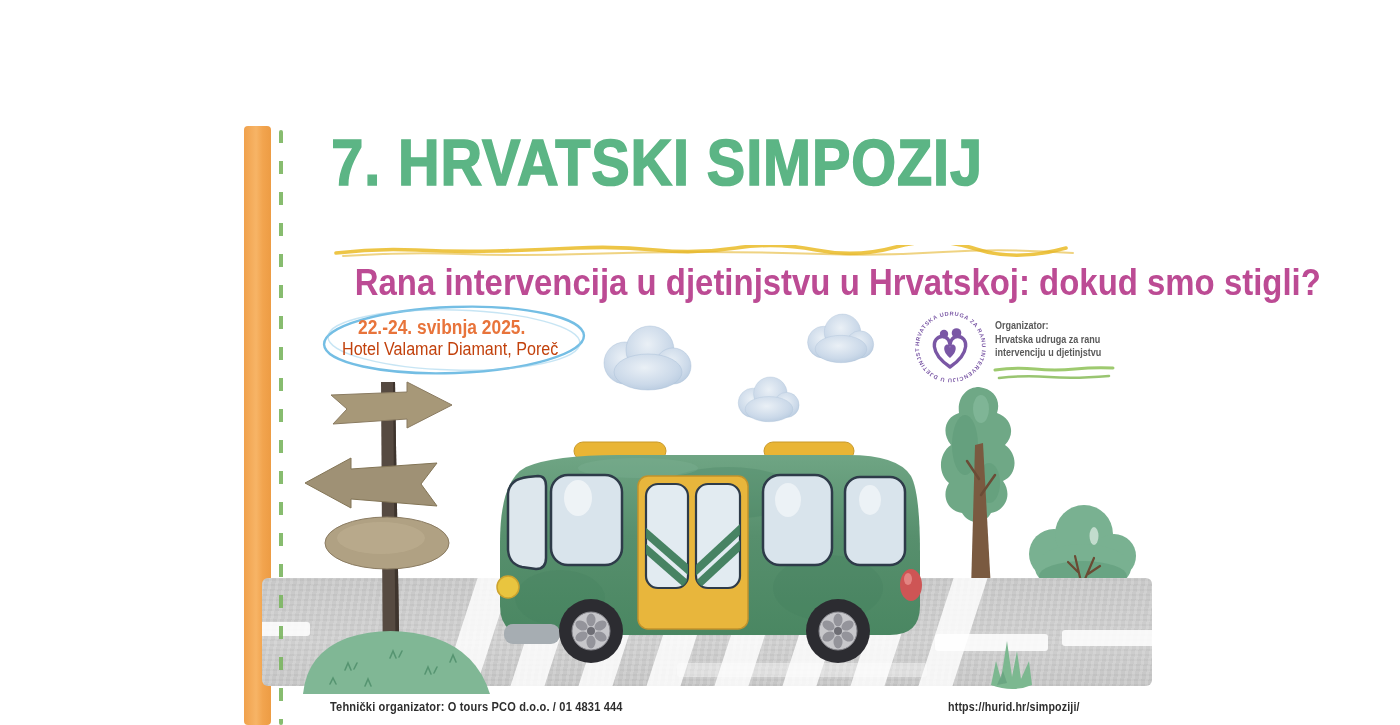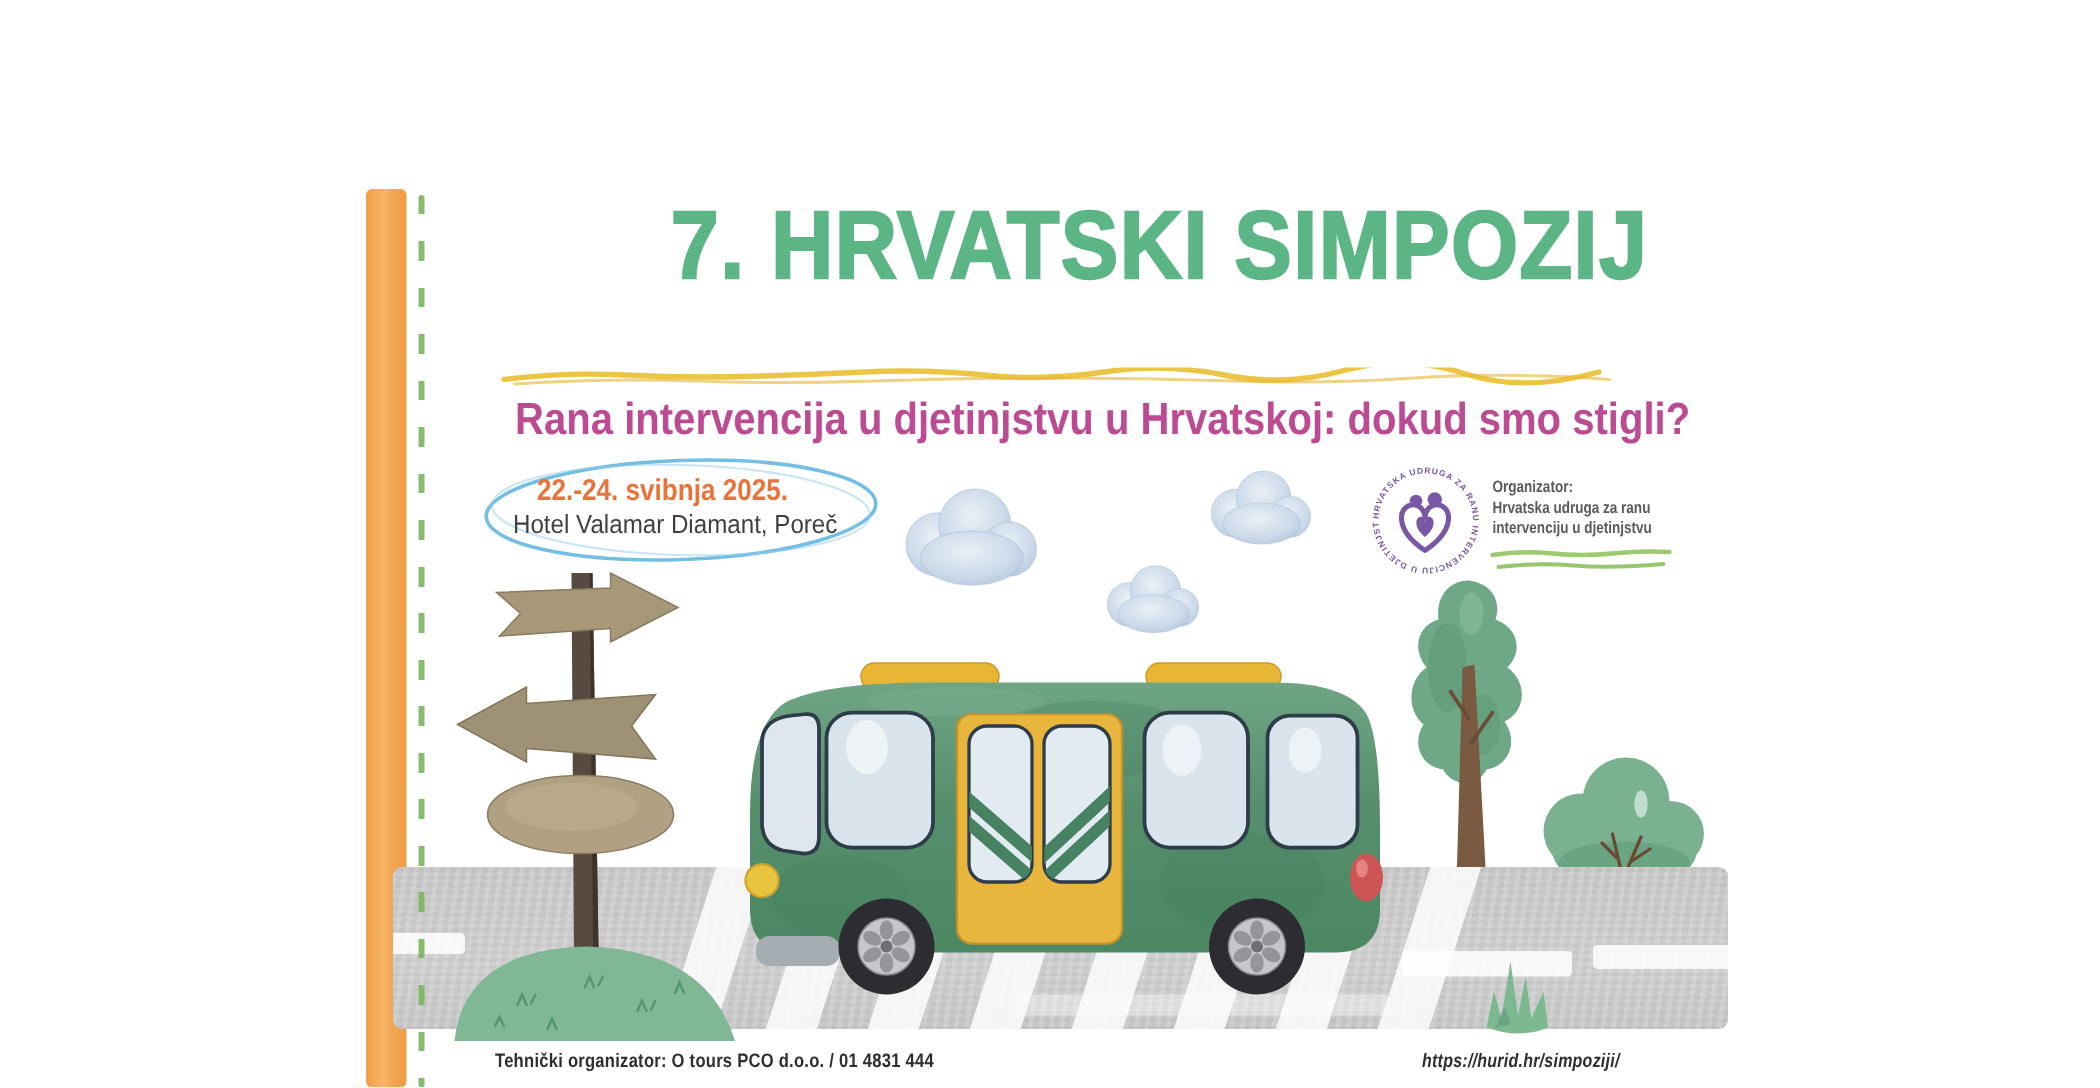--- a/index.html
+++ b/index.html
@@ -8,36 +8,36 @@
   .abs{position:absolute;}
 
   
   .orange-stripe{left:244px;top:126px;width:27px;height:599px;border-radius:4px;
     background:linear-gradient(90deg,#F0A14C 0%,#F7B466 45%,#F2A44E 70%,#ED9C44 100%);}
   .green-dashes{left:279px;top:130px;width:4px;height:595px;z-index:6;
     background:repeating-linear-gradient(180deg,var(--dash-green,#7AB55F) 0 13px,transparent 13px 31px);
     opacity:.9;border-radius:2px;}
 
   
-  .center-block{left:295px;width:840px;text-align:right;}
+  .center-block{left:295px;width:840px;text-align:left;}
   .squish{display:inline-block;white-space:nowrap;}
   .title1{top:131px;font-size:64px;font-weight:bold;color:var(--title-green,#5CB585);
     -webkit-text-stroke:1.6px var(--title-green,#5CB585);letter-spacing:1px;line-height:1;}
   .title1 .squish{transform:scaleX(.90);}
   .title2{top:200px;font-size:38px;font-weight:normal;color:var(--subtitle-black,#222);
     letter-spacing:.5px;line-height:1;}
   .title2 .squish{transform:scaleX(.93);}
-  .subtitle{top:263px;font-size:30px;font-weight:bold;color:var(--accent-pink,#BC4B94);line-height:1.1;}
+  .subtitle{top:263px;font-size:37px;font-weight:bold;color:var(--accent-pink,#BC4B94);line-height:1.1;}
   .subtitle .squish{transform:scaleX(.89);}
 
   
   .bubble-svg{left:318px;top:301px;width:272px;height:78px;}
   .date-line{left:358px;top:316px;font-size:20px;font-weight:bold;color:var(--date-orange,#E8743B);}
   .date-line .squish{transform:scaleX(.87);transform-origin:left;}
-  .venue-line{left:342px;top:339px;font-size:17.5px;font-weight:500;color:#404040;}
+  .venue-line{left:342px;top:339px;font-size:17.5px;font-weight:500;color:#c2410c;}
   .venue-line .squish{transform:scaleX(.92);transform-origin:left;}
 
   
   .logo-svg{left:911px;top:307px;width:79px;height:79px;}
   .org-block{left:995px;top:319px;font-size:11px;line-height:13.5px;color:#5A5A5A;font-weight:bold;}
   .org-block div{transform:scaleX(.82);transform-origin:left;white-space:nowrap;}
   .org-scribble{left:993px;top:365px;width:122px;height:20px;}
 
   
   .cloud1{left:598px;top:320px;width:100px;height:75px;}
@@ -57,21 +57,21 @@
 
   .signpost-svg{left:295px;top:378px;width:210px;height:320px;z-index:3;}
   .grass-svg{left:983px;top:633px;width:56px;height:58px;z-index:3;}
   .bus-svg{left:488px;top:438px;width:440px;height:232px;z-index:4;}
 
   
   .footer-text{top:699px;font-size:13px;font-weight:bold;color:#2E2E2E;letter-spacing:.2px;}
   .footer-text .squish{transform-origin:left;}
   .foot-left{left:330px;}
   .foot-left .squish{transform:scaleX(.85);}
-  .foot-right{left:948px;font-style:italic;}
+  .foot-right{left:948px;}
   .foot-right .squish{transform:scaleX(.82);}
 
   .underline-svg{left:333px;top:245px;width:758px;height:14px;}
 </style>
 </head>
 <body>
 
 <div class="canvas">
 
   <svg width="0" height="0" style="position:absolute" aria-hidden="true">

